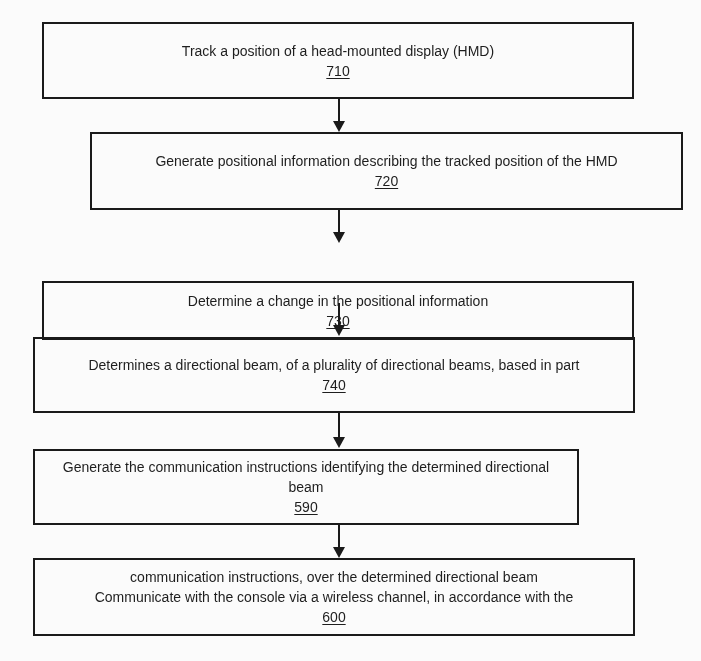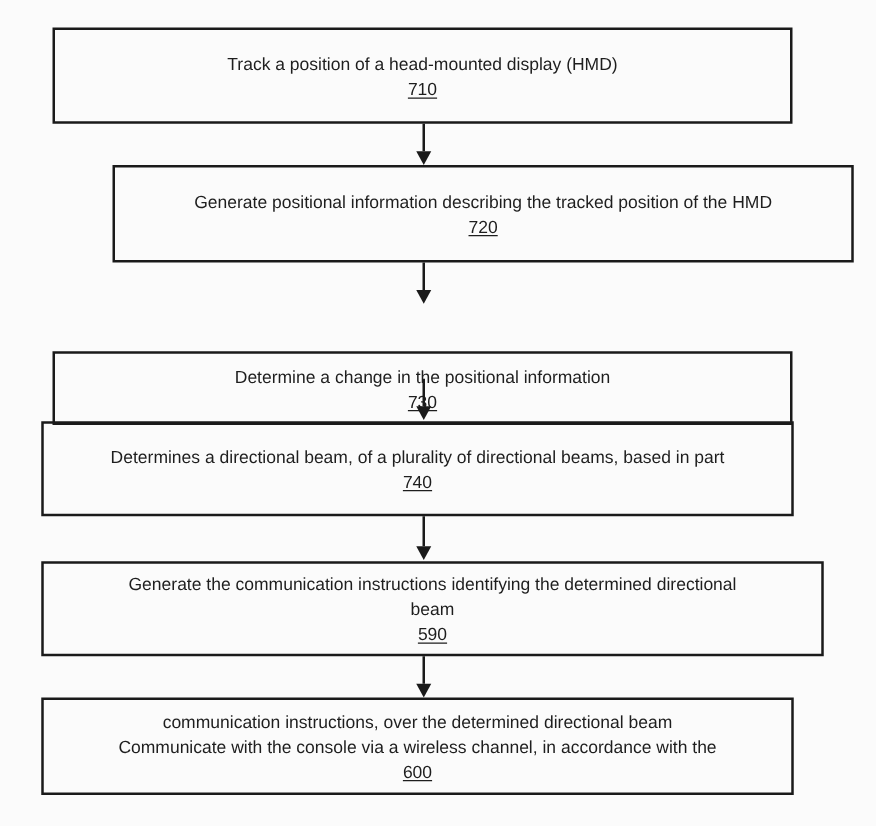--- a/index.html
+++ b/index.html
@@ -35,21 +35,21 @@
   }
   .step-number {
     display: block;
     text-decoration: underline;
     text-underline-offset: 2px;
   }
   #box-710 { left: 42px; top: 22px;  width: 592px; height: 77px; }
   #box-720 { left: 42px; top: 132px; width: 593px; height: 78px; margin-left: 48px; }
   #box-730 { left: 42px; top: 244px; width: 592px; height: 59px; margin-top: 37px; }
   #box-740 { left: 33px; top: 337px; width: 602px; height: 76px; }
-  #box-750 { left: 33px; top: 449px; width: 626px; height: 76px; }
+  #box-750 { left: 33px; top: 449px; width: 546px; height: 76px; }
   #box-760 { left: 33px; top: 558px; width: 602px; height: 78px; }
 
   .arrow {
     position: absolute;
     left: 332px;
     width: 13px;
     display: flex;
     flex-direction: column;
     align-items: center;
   }

